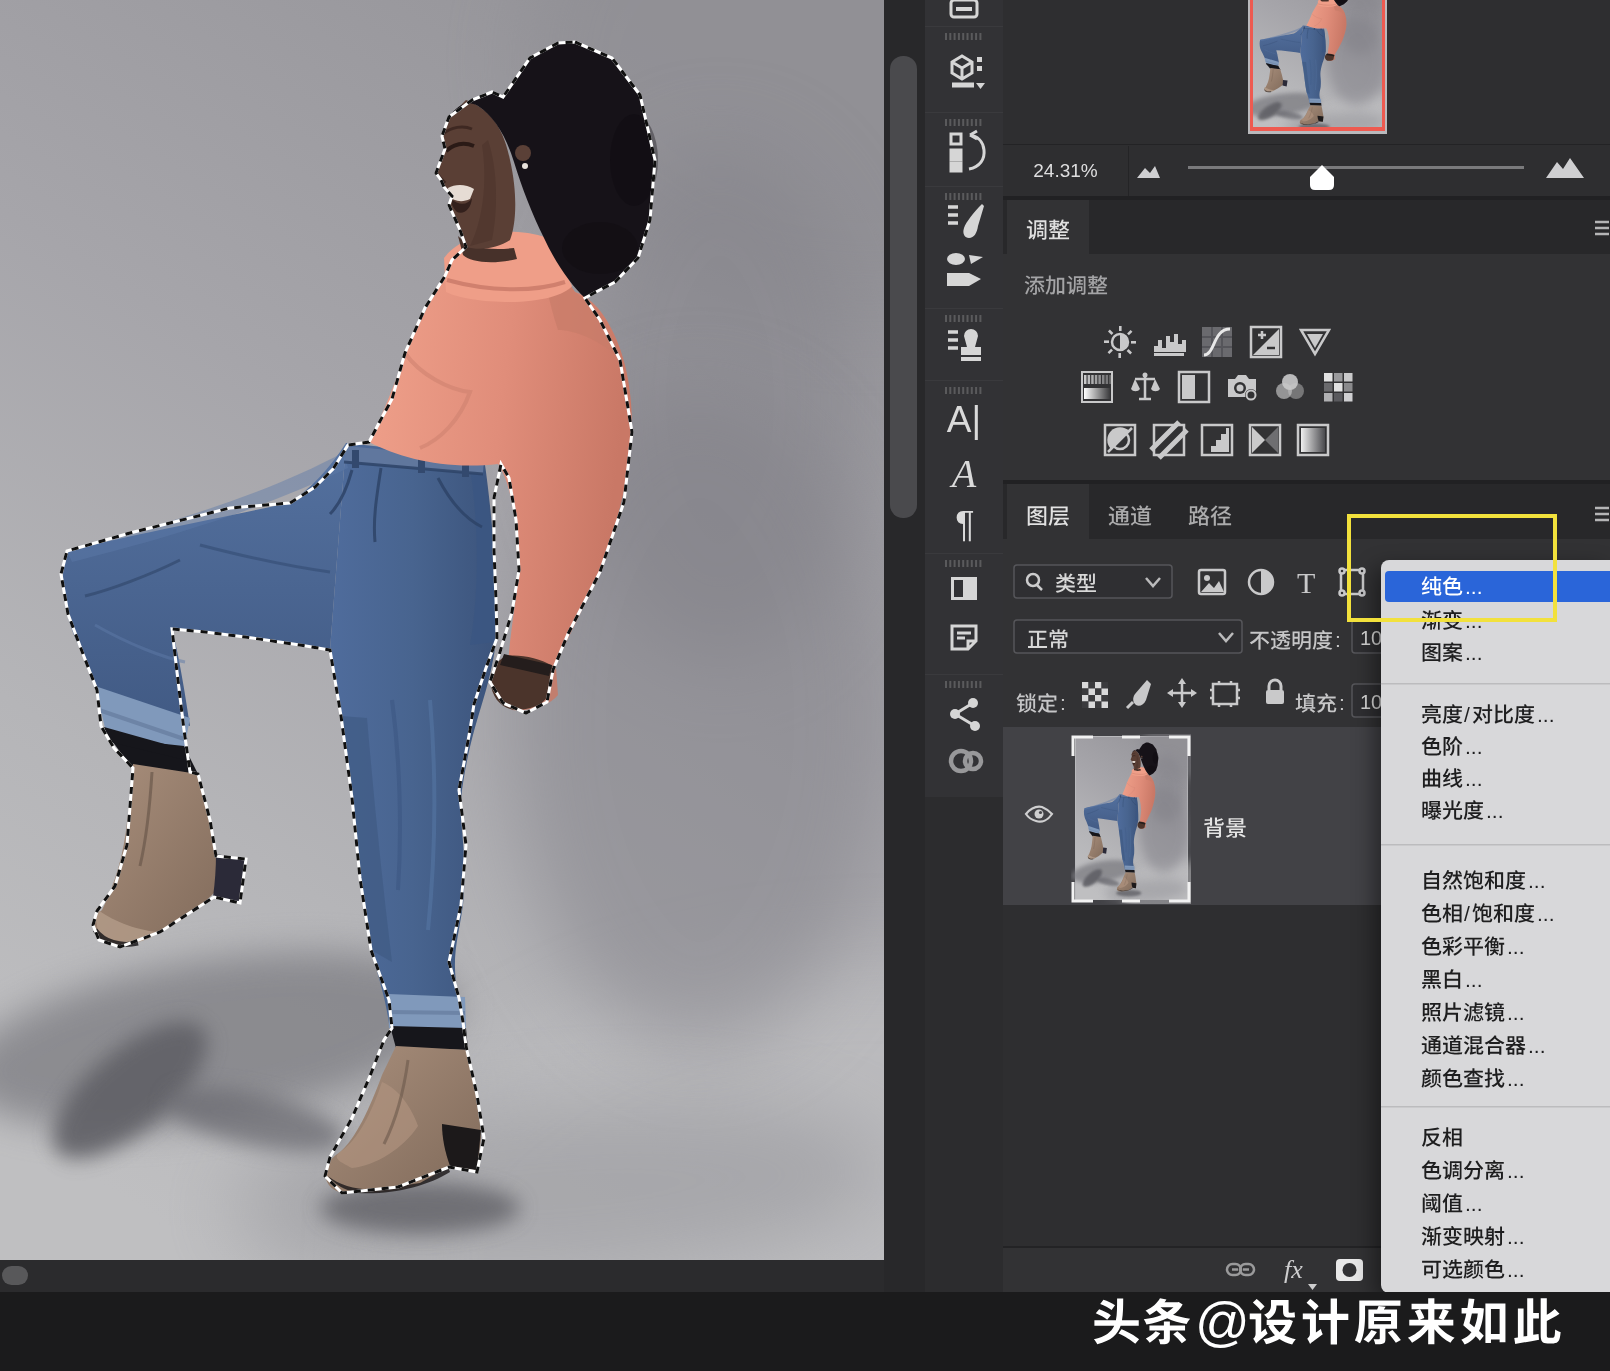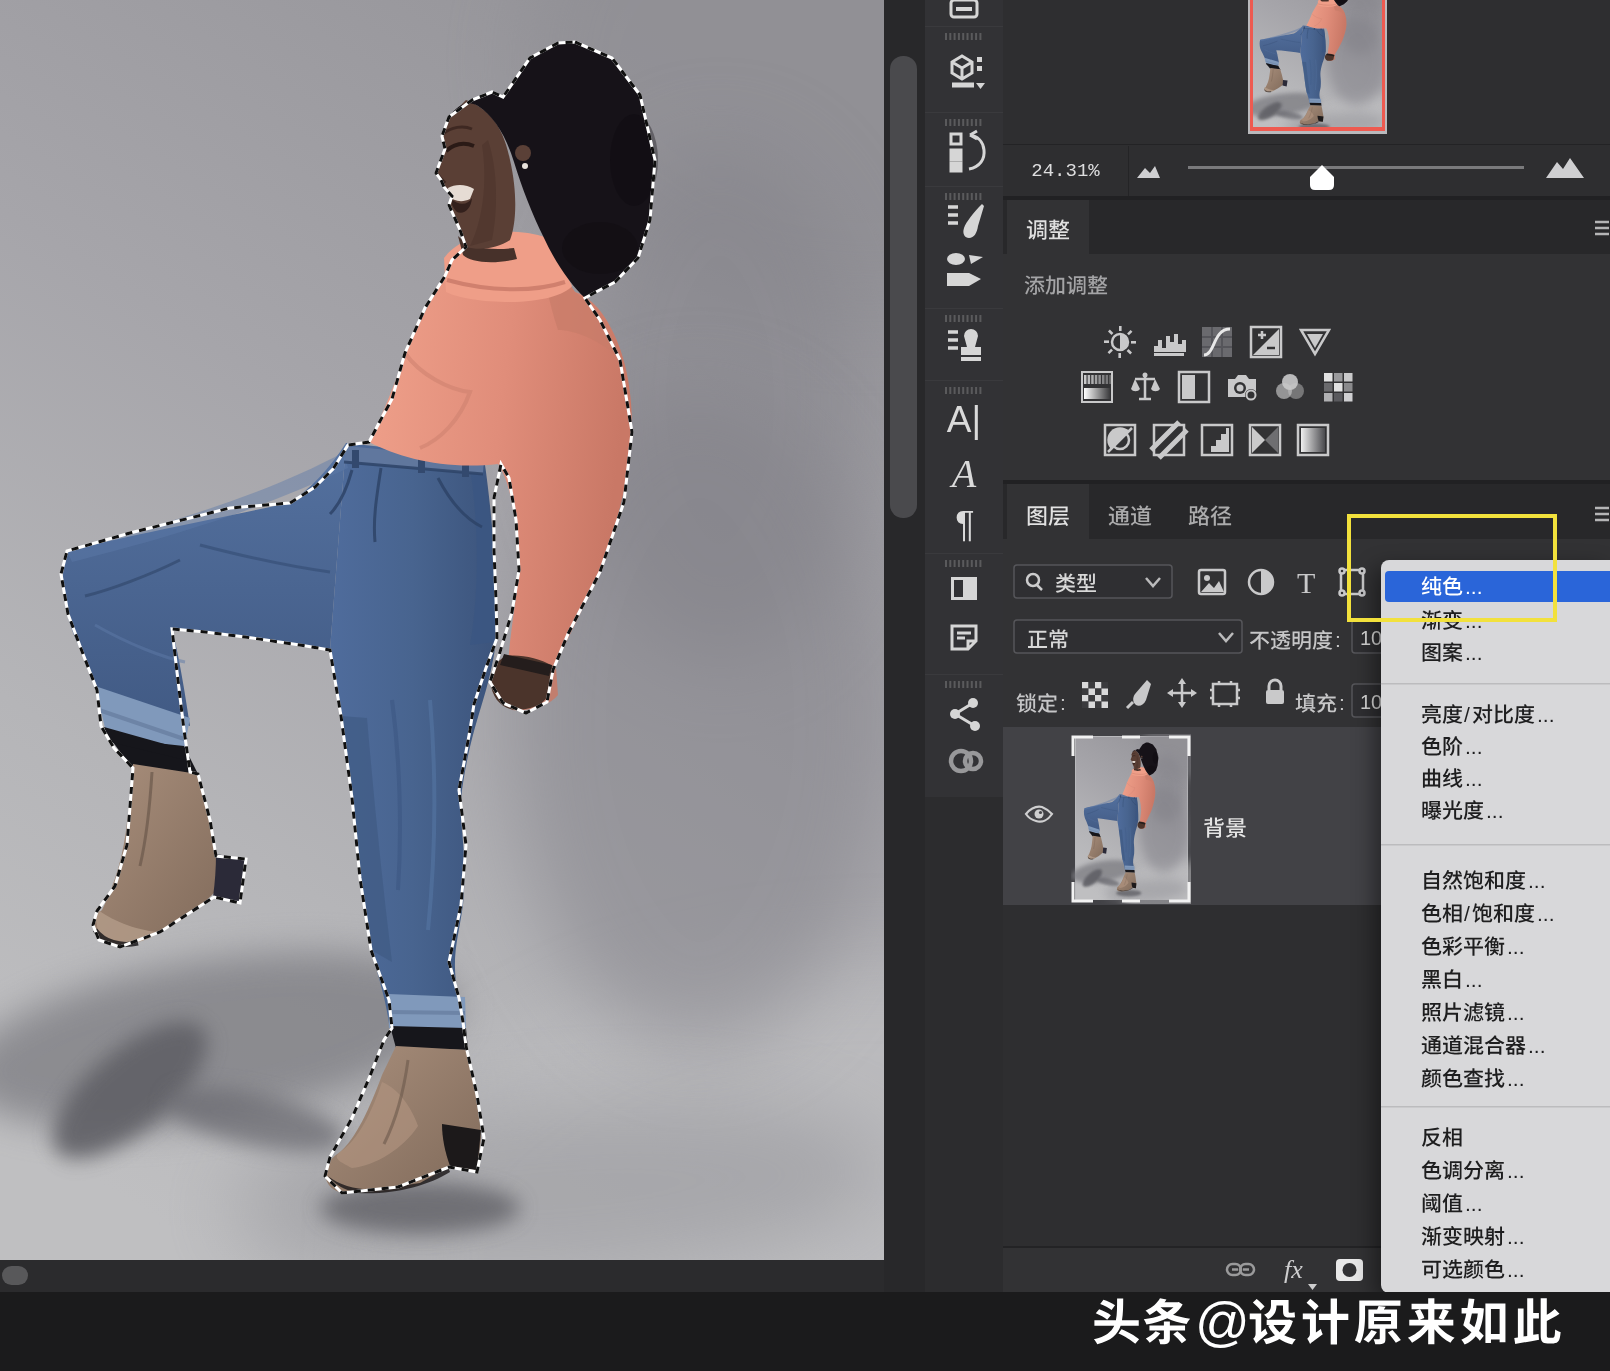--- a/index.html
+++ b/index.html
@@ -349,21 +349,21 @@
 <div class="abs" style="left:1248px;top:0;width:139px;height:134px;background:#b9b9bc"></div>
 <svg class="abs" style="left:1250px;top:0" width="135" height="131" viewBox="0 0 135 131" preserveAspectRatio="none">
     <g transform="scale(0.15271,0.13232) translate(0,-250)">
       <use href="#photo"></use>
     </g>
     <rect x="1" y="-2" width="133" height="131" fill="none" stroke="#ee5a50" stroke-width="4"></rect>
   </svg>
 <div class="abs" style="left:1003px;top:144px;width:607px;height:1px;background:#232325"></div>
 <div class="abs" style="left:1003px;top:145px;width:607px;height:51px;background:#2e2e30"></div>
 <div class="abs" style="left:1128px;top:146px;width:1px;height:50px;background:#242426"></div>
-<div class="abs" style="left:1003px;top:160px;width:125px;text-align:center;font-size:19px;color:#dededf;font-family:Liberation Mono, monospace">24.31%</div>
+<div class="abs" style="left:1003px;top:160px;width:125px;text-align:center;font-size:19px;color:#dededf;font-family:Liberation Sans, sans-serif">24.31%</div>
 <svg class="abs" style="left:1133px;top:158px" width="30" height="26">
     <path d="M4,20 L12,10 L17,15 L22,8 L27,20 Z" fill="#cfcfd1"></path>
   </svg>
 <div class="abs" style="left:1188px;top:166px;width:336px;height:3px;background:#7a7a7c"></div>
 <svg class="abs" style="left:1309px;top:164px" width="28" height="28">
     <path d="M13,1 L25,13 L25,21 Q25,26 20,26 L6,26 Q1,26 1,21 L1,13 Z" fill="#ffffff"></path>
   </svg>
 <svg class="abs" style="left:1544px;top:152px" width="42" height="32">
     <path d="M2,26 L13,10 L19,17 L26,6 L40,26 Z" fill="#cfcfd1"></path>
   </svg>

